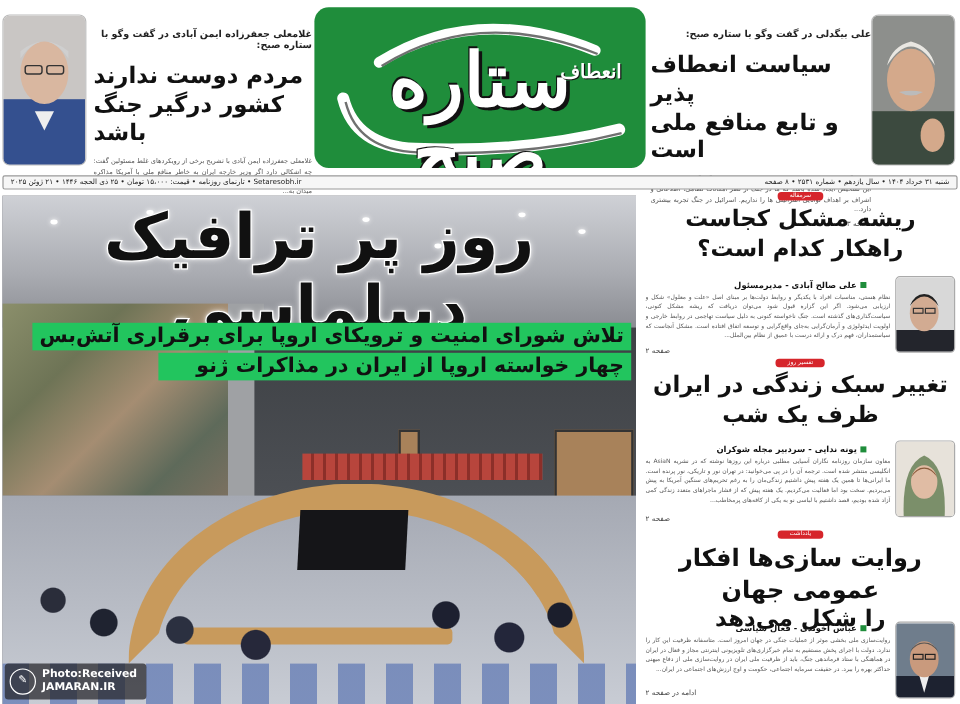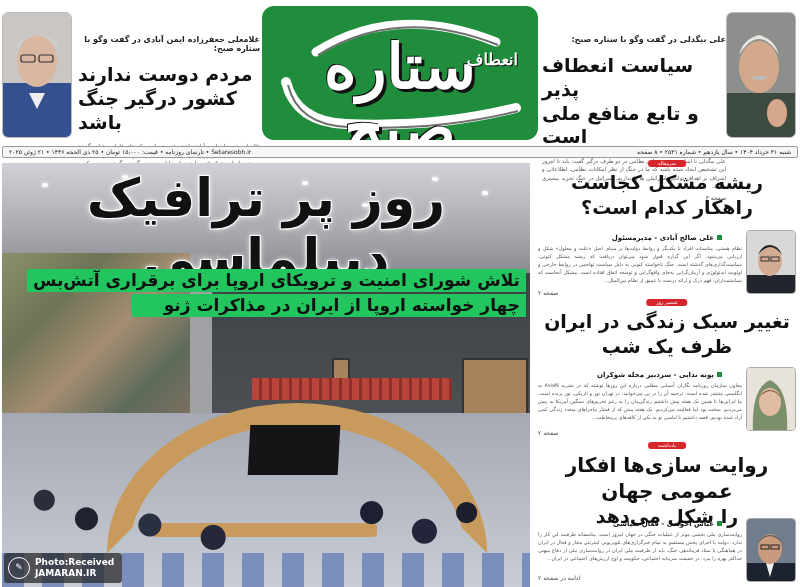--- a/index.html
+++ b/index.html
@@ -35,21 +35,21 @@
   .top-box.right { left: 538px; }
   .top-photo {
     position: absolute; top: 4px; width: 70px; height: 126px; border-radius: 6px;
     overflow: hidden; border: 1px solid #bbb;
   }
   .top-box.left .top-photo { left: 2px; }
   .top-box.right .top-photo { right: 4px; }
   .top-text { position: absolute; top: 4px; }
   .top-box.left .top-text { left: 78px; width: 182px; }
   .top-box.right .top-text { left: 4px; width: 184px; }
-  .kicker { font-size: 8px; font-weight: bold; color: #222; text-align: right; margin-top: 23px; }
+  .kicker { font-size: 8px; font-weight: bold; color: #222; text-align: right; margin-top: 12px; }
   .top-headline { font-size: 19px; font-weight: bold; color: #111; text-align: left; line-height: 1.25; margin-top: 10px; }
   .top-body { font-size: 5.5px; color: #555; text-align: justify; line-height: 1.5; margin-top: 8px; }
   .page-ref { font-size: 6px; color: #444; text-align: right; margin-top: 4px; }
 
   
   .date-bar {
     position: absolute; left: 2px; top: 146px; width: 796px; height: 12px;
     border: 1px solid #999; border-radius: 2px; background: #f6f6f6;
     font-size: 6px; color: #222; line-height: 10px; padding: 0 6px;
     display: flex; justify-content: space-between; direction: rtl;

